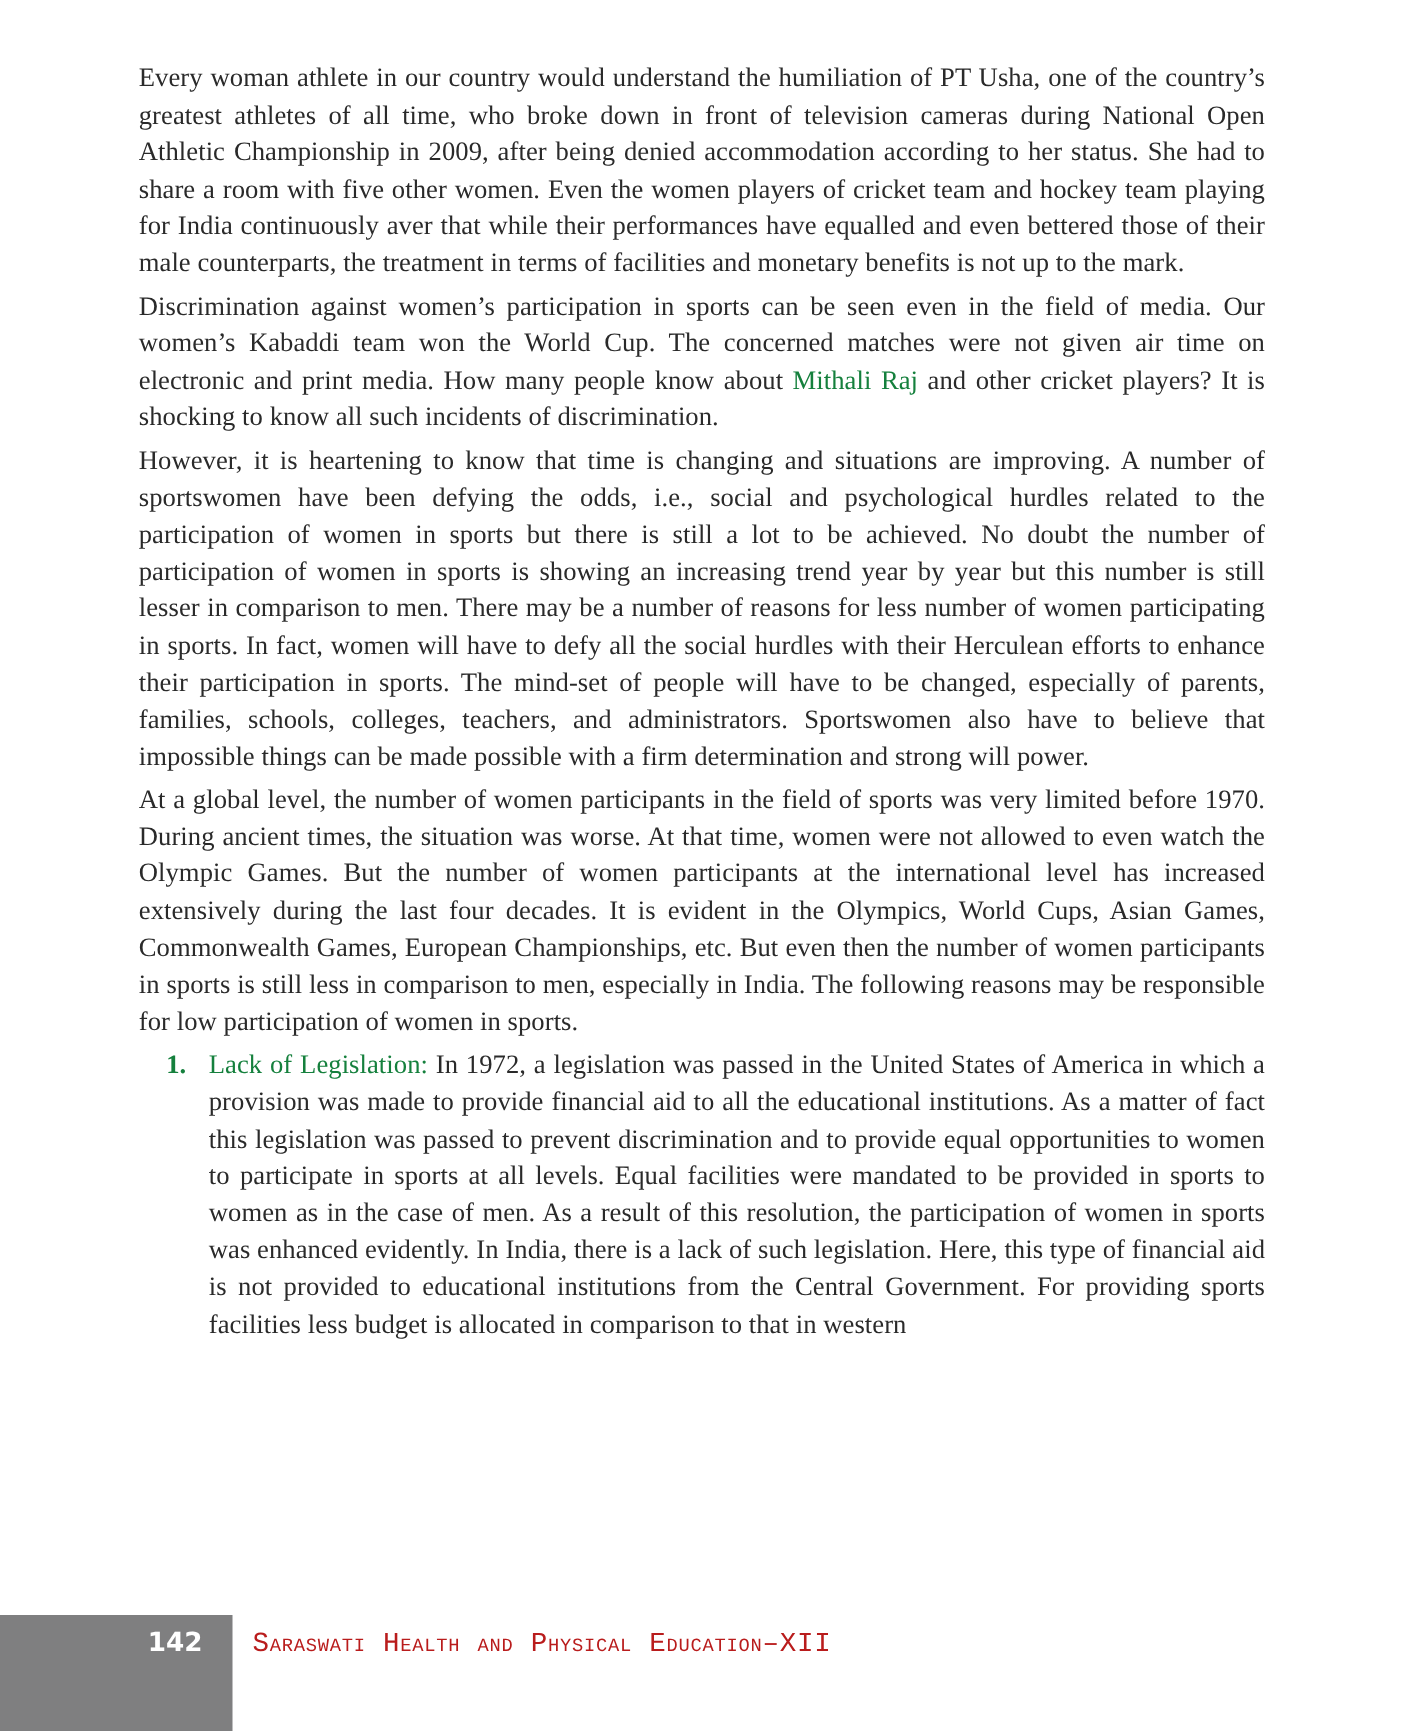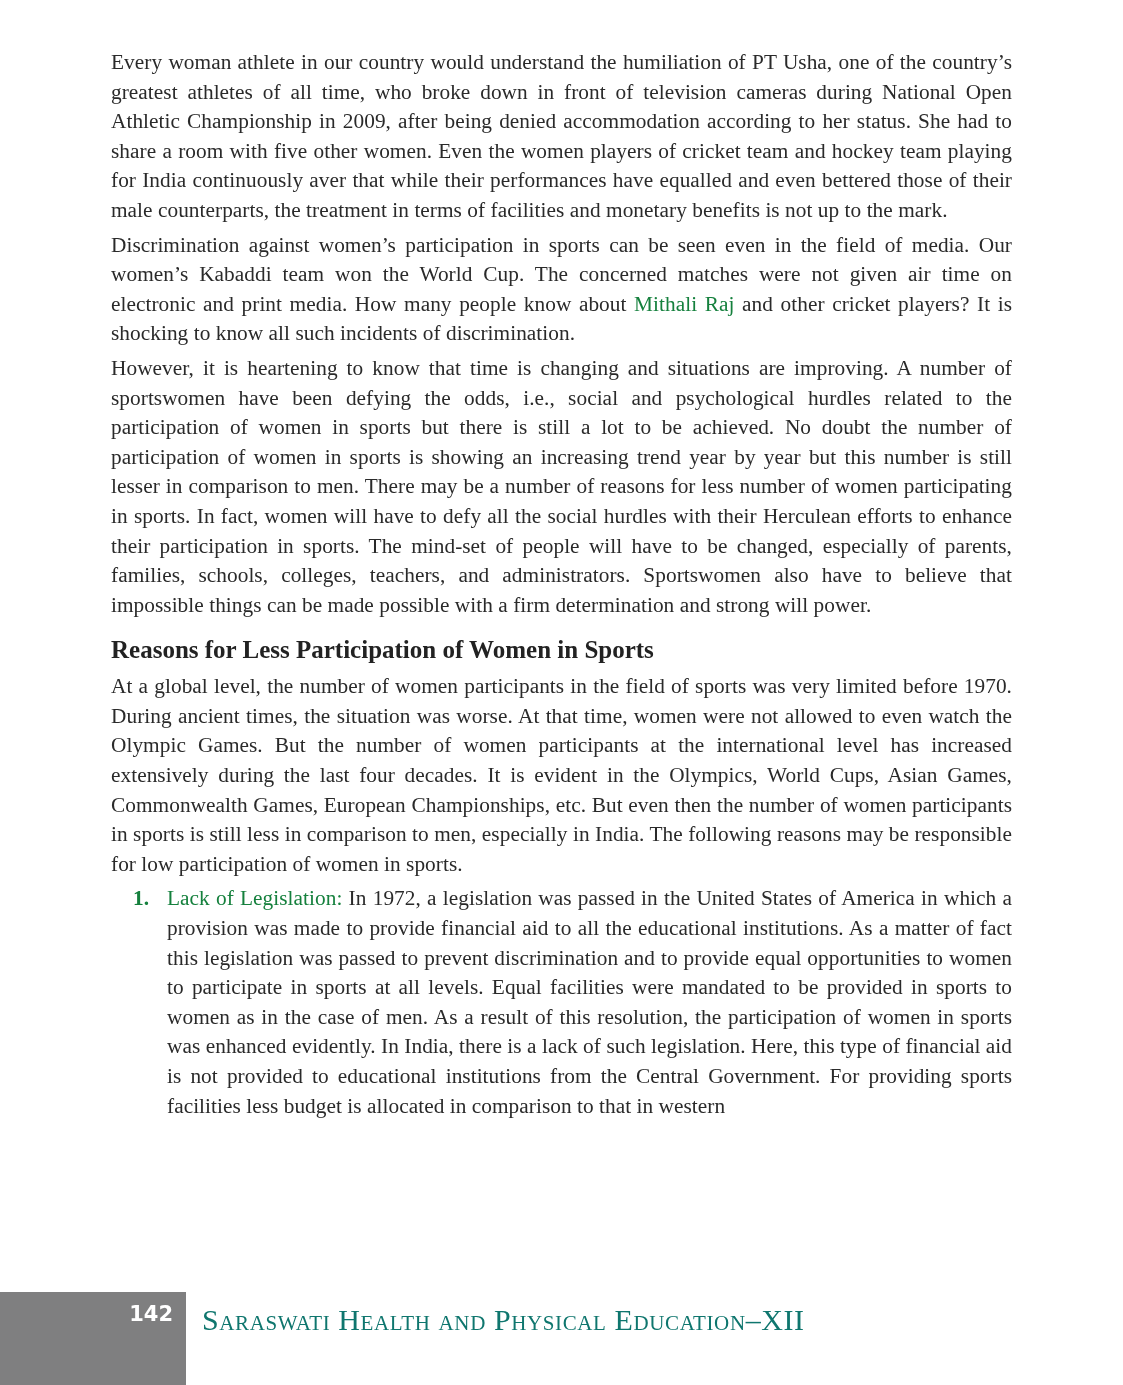--- a/index.html
+++ b/index.html
@@ -34,42 +34,41 @@
       position: absolute; left: 22px; top: 0;
       color: #15803d; font-weight: bold;
       font-family: "Liberation Serif", "DejaVu Serif", serif;
       font-size: 21.3px; line-height: 29.6px;
     }
     .footer-block {
       position: absolute; left: 0; top: 1292px; width: 186px; height: 93px;
       background: #7f7f80;
     }
     .page-number {
-      position: absolute; right: 13px; top: 10px;
+      position: absolute; right: 24px; top: 10px;
       color: #ffffff; font-weight: bold;
       font-family: "DejaVu Sans", "Liberation Sans", sans-serif;
       font-size: 21px;
     }
     .book-title {
       position: absolute; left: 202px; top: 1303px;
-      font-family: Liberation Serif, serif;
-      font-size: 30px; color: #0f766e;
+      font-family: Liberation Mono, monospace;
+      font-size: 22px; color: #b91c1c;
       font-variant: small-caps;
       letter-spacing: 0.6px;
     }
   </style>
 </head>
 <body>
 
 <div class="page">
   <p class="para">Every woman athlete in our country would understand the humiliation of PT Usha, one of the country’s greatest athletes of all time, who broke down in front of television cameras during National Open Athletic Championship in 2009, after being denied accommodation according to her status. She had to share a room with five other women. Even the women players of cricket team and hockey team playing for India continuously aver that while their performances have equalled and even bettered those of their male counterparts, the treatment in terms of facilities and monetary benefits is not up to the mark.</p>
   <p class="para"><span>Discrimination against women’s participation in sports can be seen even in the field of media. Our women’s Kabaddi team won the World Cup. The concerned matches were not given air time on electronic and print media. How many people know about </span><span class="green">Mithali Raj</span><span> and other cricket players? It is shocking to know all such incidents of discrimination.</span></p>
   <p class="para">However, it is heartening to know that time is changing and situations are improving. A number of sportswomen have been defying the odds, i.e., social and psychological hurdles related to the participation of women in sports but there is still a lot to be achieved. No doubt the number of participation of women in sports is showing an increasing trend year by year but this number is still lesser in comparison to men. There may be a number of reasons for less number of women participating in sports. In fact, women will have to defy all the social hurdles with their Herculean efforts to enhance their participation in sports. The mind-set of people will have to be changed, especially of parents, families, schools, colleges, teachers, and administrators. Sportswomen also have to believe that impossible things can be made possible with a firm determination and strong will power.</p>
 
-  <h2 class="section-heading">Reasons for Less Participation of Women in Sports</h2>
   <p class="para">At a global level, the number of women participants in the field of sports was very limited before 1970. During ancient times, the situation was worse. At that time, women were not allowed to even watch the Olympic Games. But the number of women participants at the international level has increased extensively during the last four decades. It is evident in the Olympics, World Cups, Asian Games, Commonwealth Games, European Championships, etc. But even then the number of women participants in sports is still less in comparison to men, especially in India. The following reasons may be responsible for low participation of women in sports.</p>
 
   <ol class="reasons">
     <li>
       <span class="num">1.</span>
       <p class="para"><span class="green">Lack of Legislation:</span><span> In 1972, a legislation was passed in the United States of America in which a provision was made to provide financial aid to all the educational institutions. As a matter of fact this legislation was passed to prevent discrimination and to provide equal opportunities to women to participate in sports at all levels. Equal facilities were mandated to be provided in sports to women as in the case of men. As a result of this resolution, the participation of women in sports was enhanced evidently. In India, there is a lack of such legislation. Here, this type of financial aid is not provided to educational institutions from the Central Government. For providing sports facilities less budget is allocated in comparison to that in western</span></p>
     </li>
   </ol>
 </div>
 

